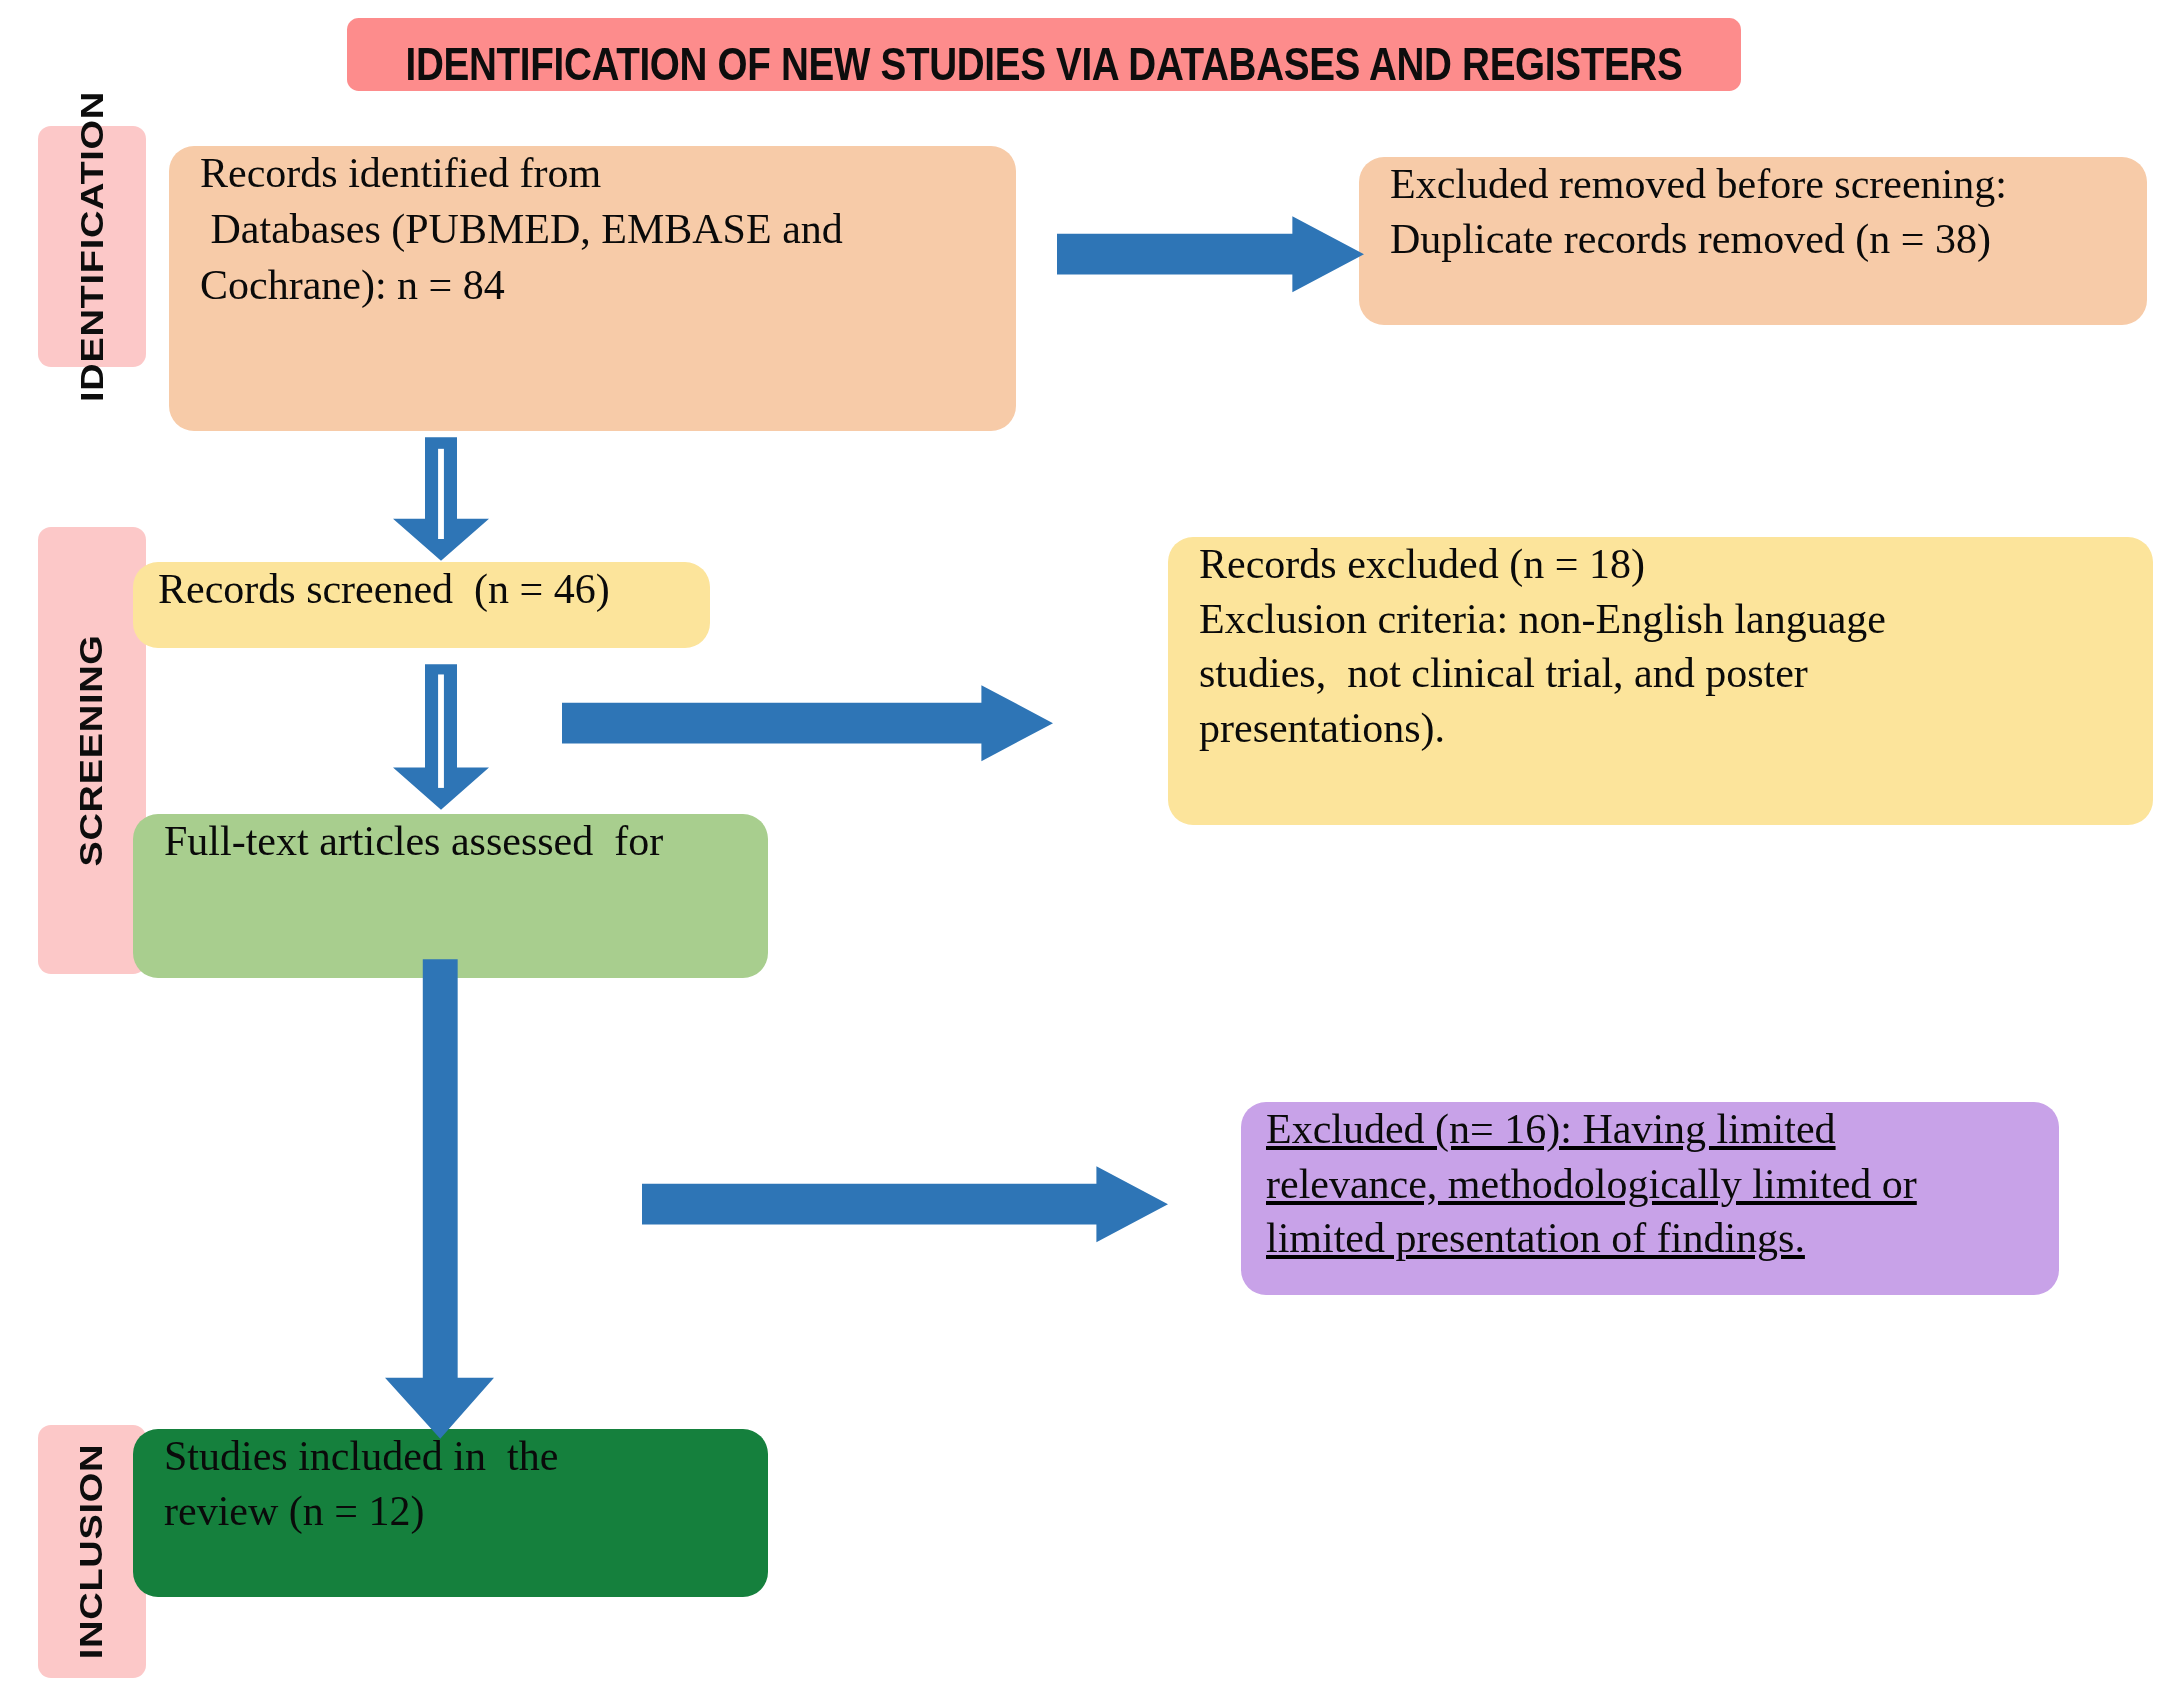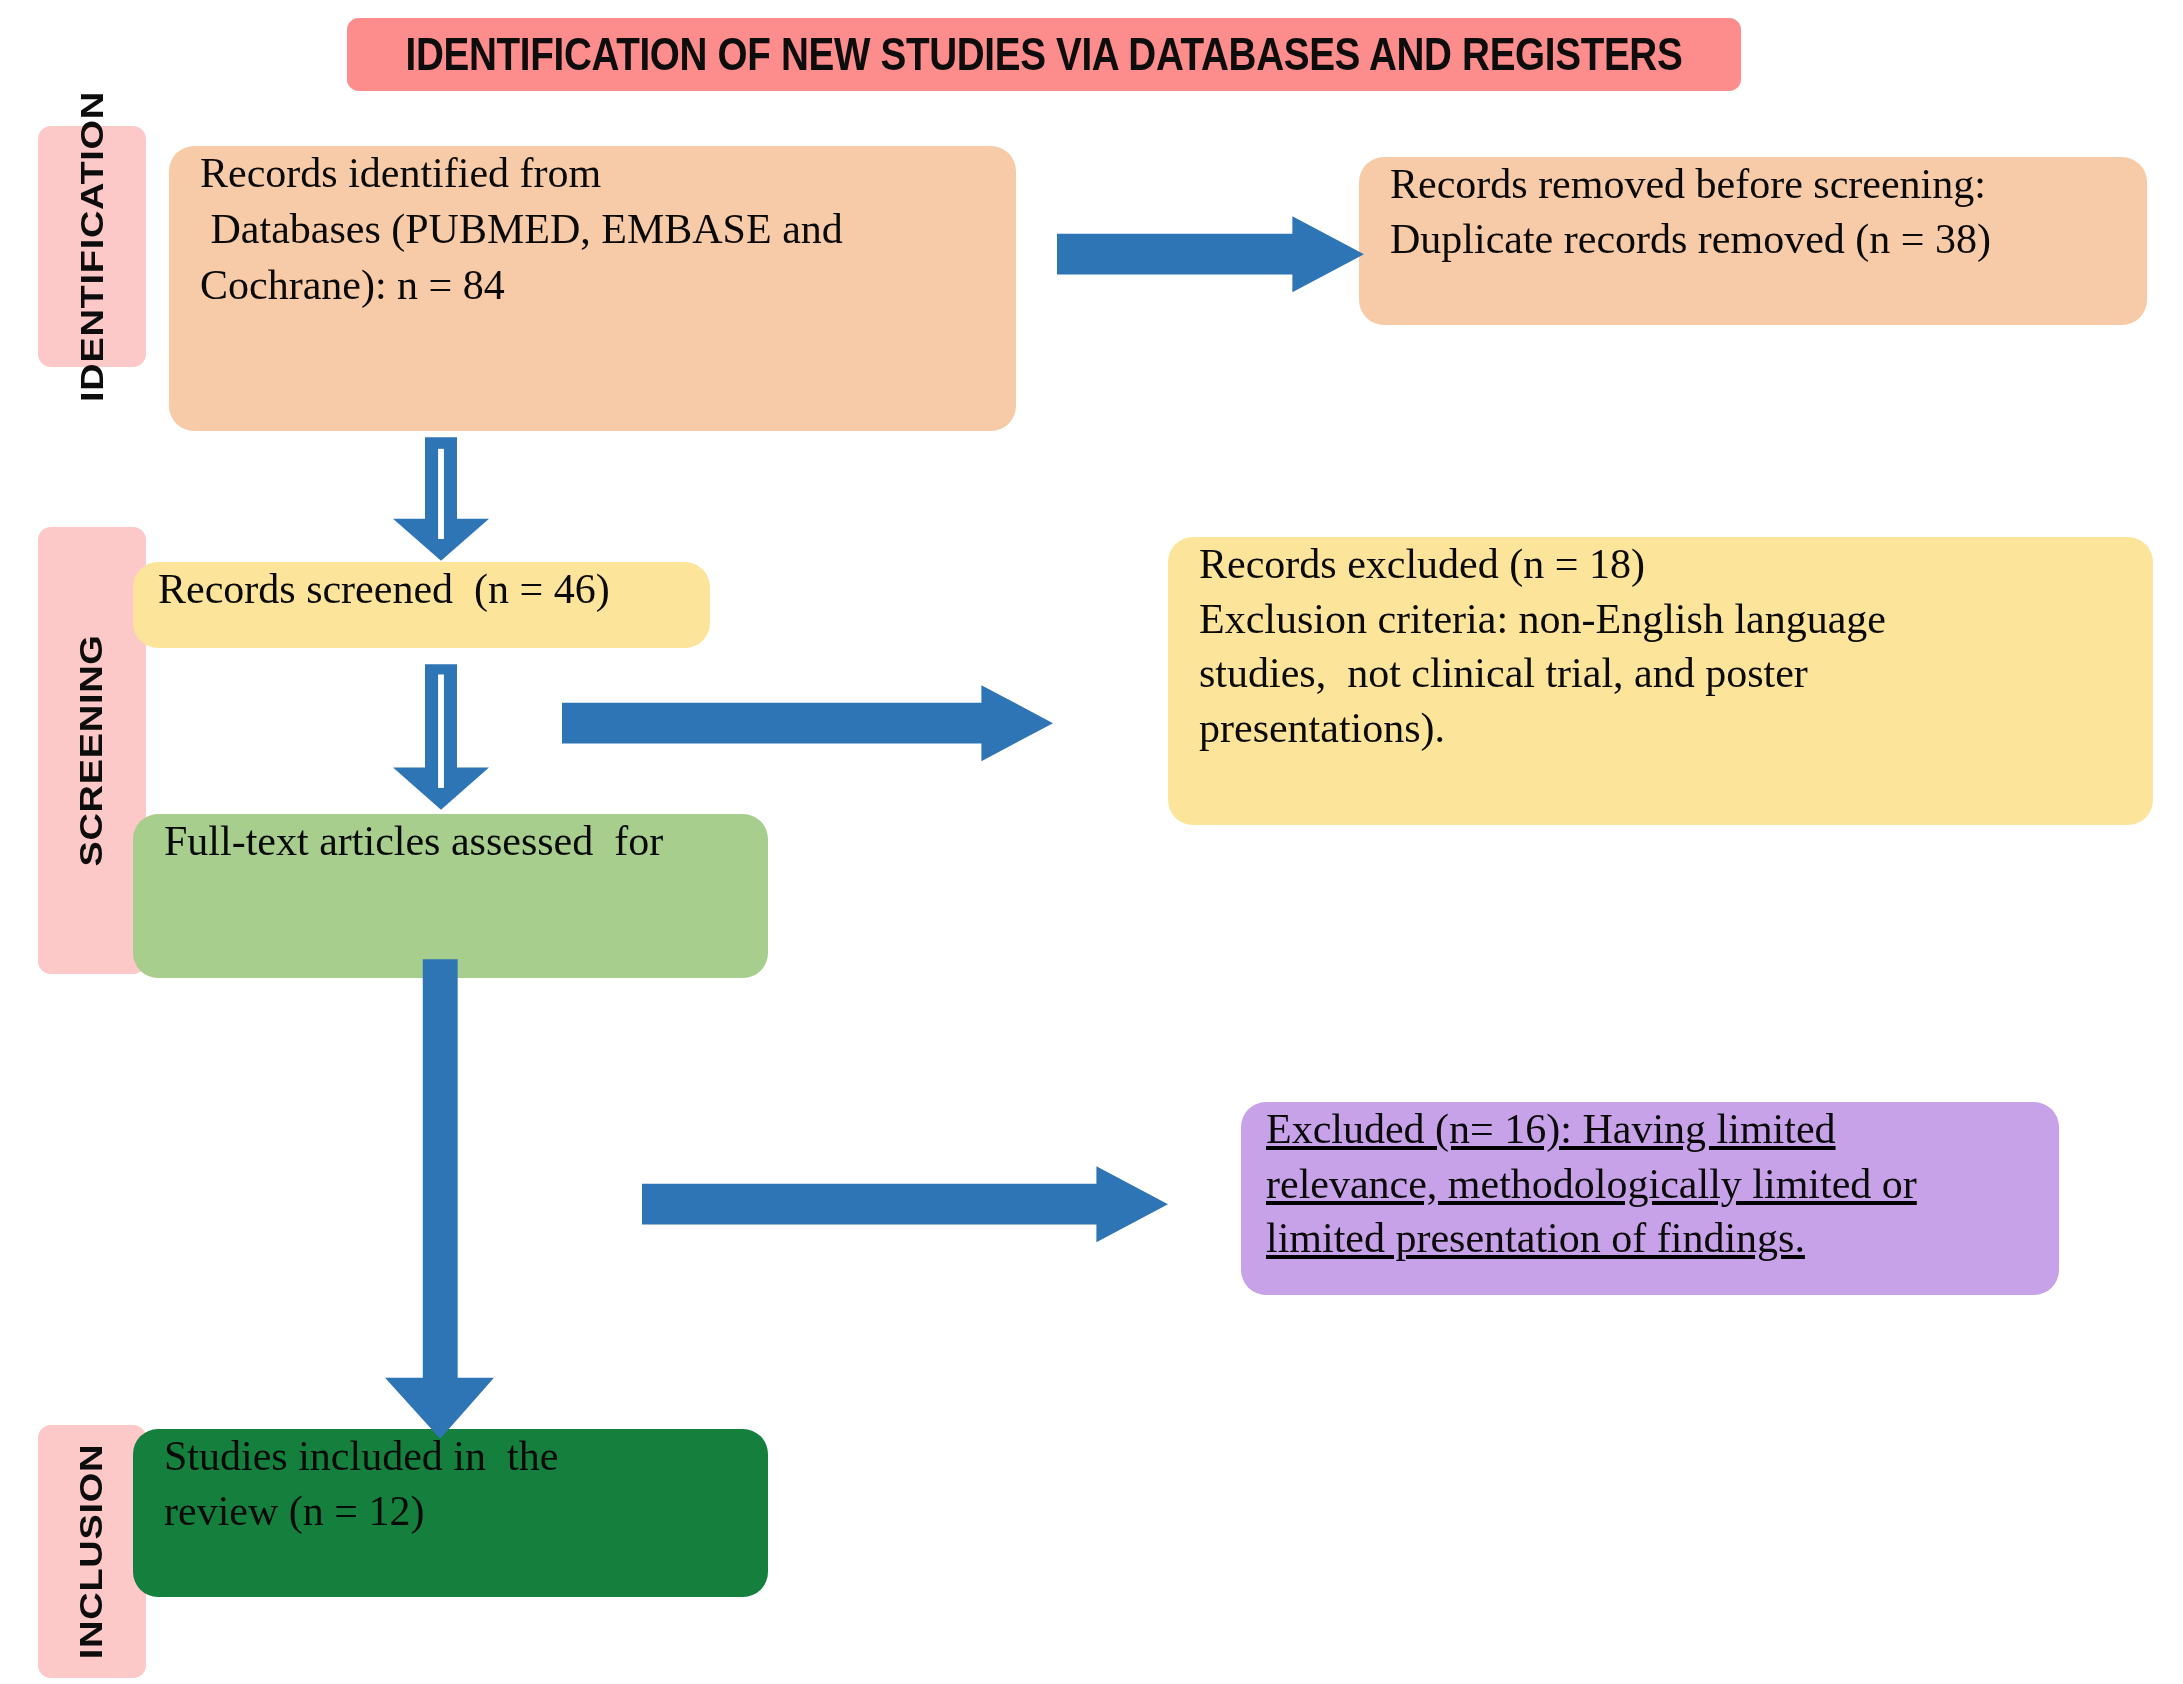--- a/index.html
+++ b/index.html
@@ -22,21 +22,21 @@
 
   
   .title-banner {
     left: 347px;
     top: 17.5px;
     width: 1394px;
     height: 73px;
     background: #FD8C8C;
     border-radius: 11.7px;
     display: flex;
-    align-items: center;
+    align-items: flex-end;
     justify-content: center;
   }
   .title-text {
     font-family: "Liberation Sans", "DejaVu Sans", sans-serif;
     font-weight: 700;
     font-size: 46px;
     letter-spacing: -0.4px;
     color: #0d0d0d;
     transform: scaleX(0.84);
     transform-origin: center;
@@ -147,21 +147,21 @@
     <span class="stage-text">INCLUSION</span>
   </div>
 
   <div class="abs box box-records-identified">
     <p>Records identified from</p>
     <p> Databases (PUBMED, EMBASE and</p>
     <p>Cochrane): n = 84</p>
   </div>
 
   <div class="abs box box-records-removed">
-    <p>Records removed before screening:</p>
+    <p>Excluded removed before screening:</p>
     <p>Duplicate records removed (n = 38)</p>
   </div>
 
   <div class="abs box box-records-screened">
     <p>Records screened  (n = 46)</p>
   </div>
 
   <div class="abs box box-records-excluded">
     <p>Records excluded (n = 18)</p>
     <p>Exclusion criteria: non-English language</p>

